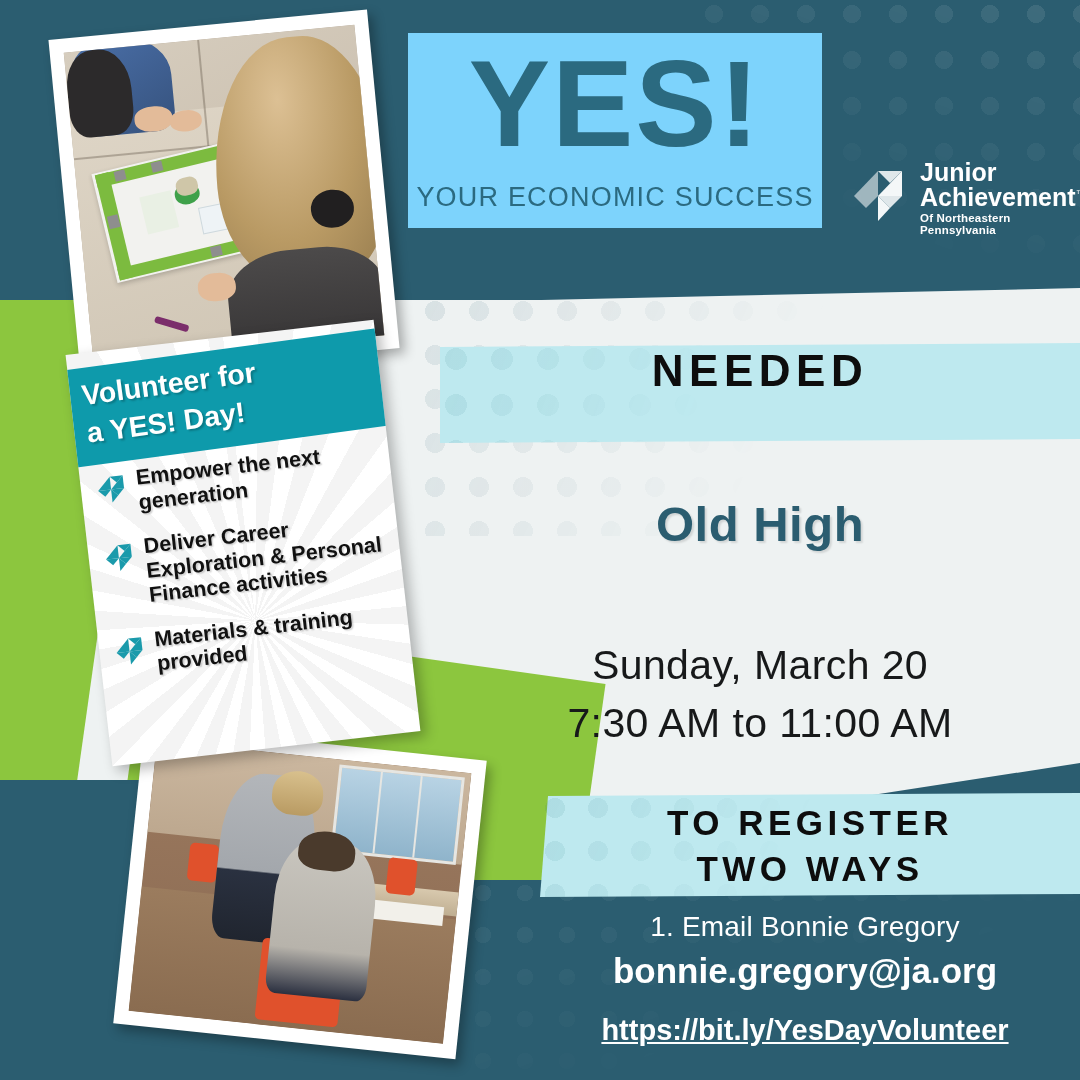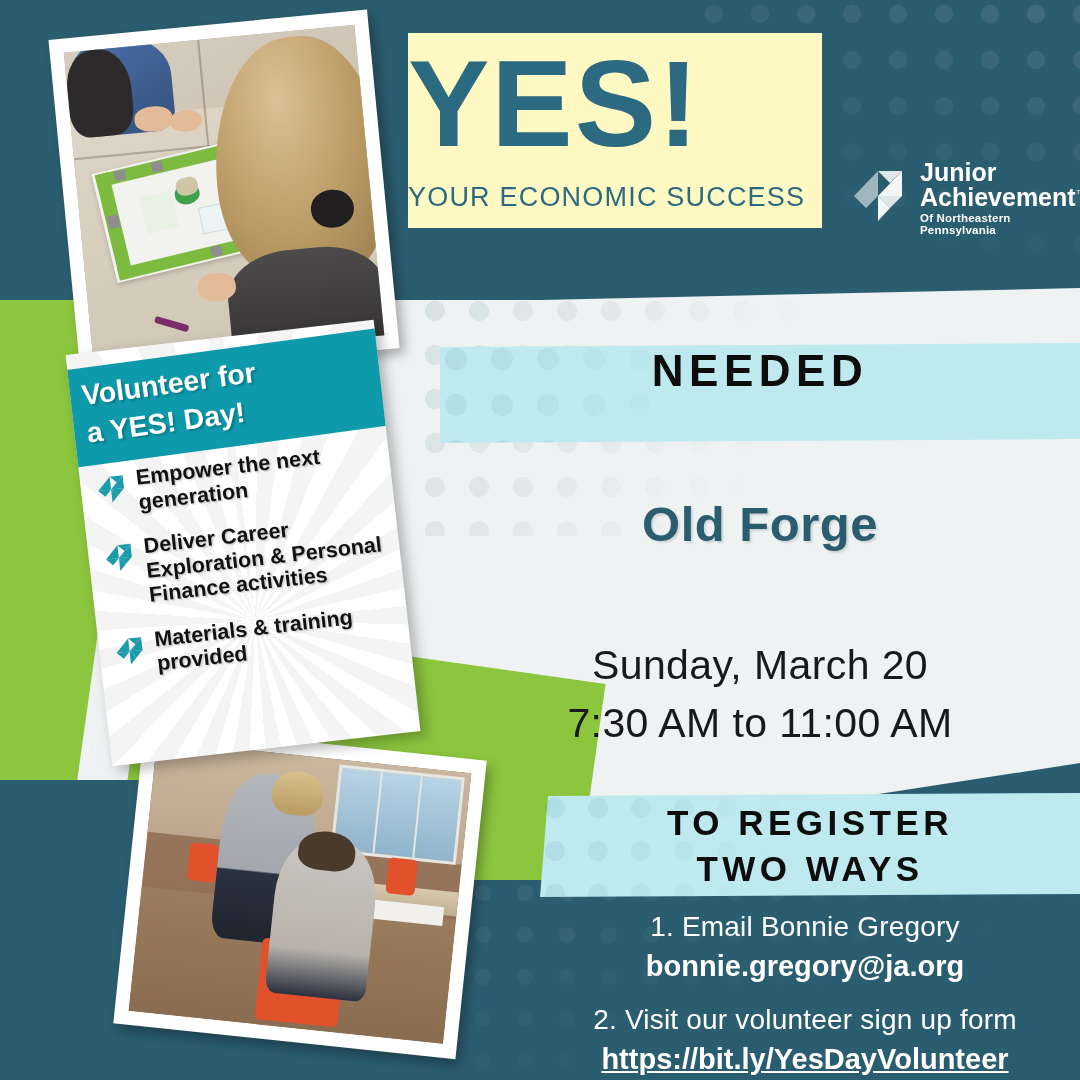--- a/index.html
+++ b/index.html
@@ -33,22 +33,22 @@
      mask-image:linear-gradient(160deg, rgba(0,0,0,1) 0%, rgba(0,0,0,0) 60%);}
 
   
   .dots-mid{left:420px;top:296px;width:420px;height:240px;
      background-image:radial-gradient(circle 10px at 15px 15px, rgba(43,93,112,.11) 99%, transparent 100%);
      background-size:44px 44px;
      -webkit-mask-image:linear-gradient(115deg, rgba(0,0,0,1) 0%, rgba(0,0,0,0) 78%);
      mask-image:linear-gradient(115deg, rgba(0,0,0,1) 0%, rgba(0,0,0,0) 78%);}
 
   
-  .yes-box{position:absolute;left:408px;top:33px;width:414px;height:195px;background:#fef9c3;
-     display:flex;flex-direction:column;justify-content:center;}
+  .yes-box{position:absolute;left:408px;top:33px;width:414px;height:195px;background:#7dd3fc;
+     display:flex;flex-direction:column;align-items:center;justify-content:center;}
   .yes-word{font-size:122px;font-weight:700;color:#2b6a80;letter-spacing:2px;line-height:.92;
      font-family:"Liberation Sans",sans-serif;}
   .yes-sub{font-size:27px;color:#2b6a80;letter-spacing:1.2px;margin-top:22px;
      font-family:"Liberation Sans",sans-serif;}
 
   
   .ja-logo{position:absolute;left:852px;top:160px;display:flex;align-items:center;gap:12px;}
   .ja-text{color:#fff;line-height:1.0;}
   .ja-l1{font-size:25px;font-weight:700;}
   .ja-l2{font-size:25px;font-weight:700;position:relative;}
@@ -155,21 +155,21 @@
   .dots-reg{position:absolute;left:540px;top:793px;width:290px;height:104px;
      background-image:radial-gradient(circle 10px at 15px 15px, rgba(43,120,132,.11) 99%, transparent 100%);
      background-size:43px 43px;
      -webkit-mask-image:linear-gradient(115deg, rgba(0,0,0,1) 0%, rgba(0,0,0,0) 82%);
      mask-image:linear-gradient(115deg, rgba(0,0,0,1) 0%, rgba(0,0,0,0) 82%);}
   .h-register{position:absolute;left:540px;top:800px;width:540px;text-align:center;
      font-size:35px;font-weight:700;letter-spacing:4.5px;color:#0d0d0d;line-height:1.3;}
 
   .contact{position:absolute;left:530px;top:908px;width:550px;text-align:center;color:#fff;}
   .c-line{font-size:28px;font-weight:400;line-height:1.36;letter-spacing:.2px;}
-  .c-strong{font-size:29px;font-weight:700;line-height:1.42;}
+  .c-strong{font-size:35px;font-weight:700;line-height:1.42;}
   .c-link{font-size:29px;font-weight:700;line-height:1.42;text-decoration:underline;}
   .c-gap{height:14px;}
 </style>
 </head>
 <body>
 
 <div id="flyer">
 
   <div class="bg green-band"></div>
   <div class="bg green-band2"></div>
@@ -320,36 +320,35 @@
     </div>
   </div>
 
   <div class="band-volunteers"></div>
   <div class="dots-band"></div>
   <div class="h-volunteers">
     <div>NEEDED</div>
   </div>
 
   <div class="h-school">
-    <div>Old Forge</div>
+    <div>Old High</div>
   </div>
 
   <div class="h-date">
     <div>Sunday, March 20</div>
     <div>7:30 AM to 11:00 AM</div>
   </div>
 
   <div class="band-register"></div>
   <div class="dots-reg"></div>
   <div class="h-register">
     <div>TO REGISTER</div>
     <div>TWO WAYS</div>
   </div>
 
   <div class="contact">
     <div class="c-line">1. Email Bonnie Gregory</div>
     <div class="c-strong">bonnie.gregory@ja.org</div>
     <div class="c-gap"></div>
-    <div class="c-line">2. Visit our volunteer sign up form</div>
     <div class="c-link">https://bit.ly/YesDayVolunteer</div>
   </div>
 
 </div>
 
 </body></html>

